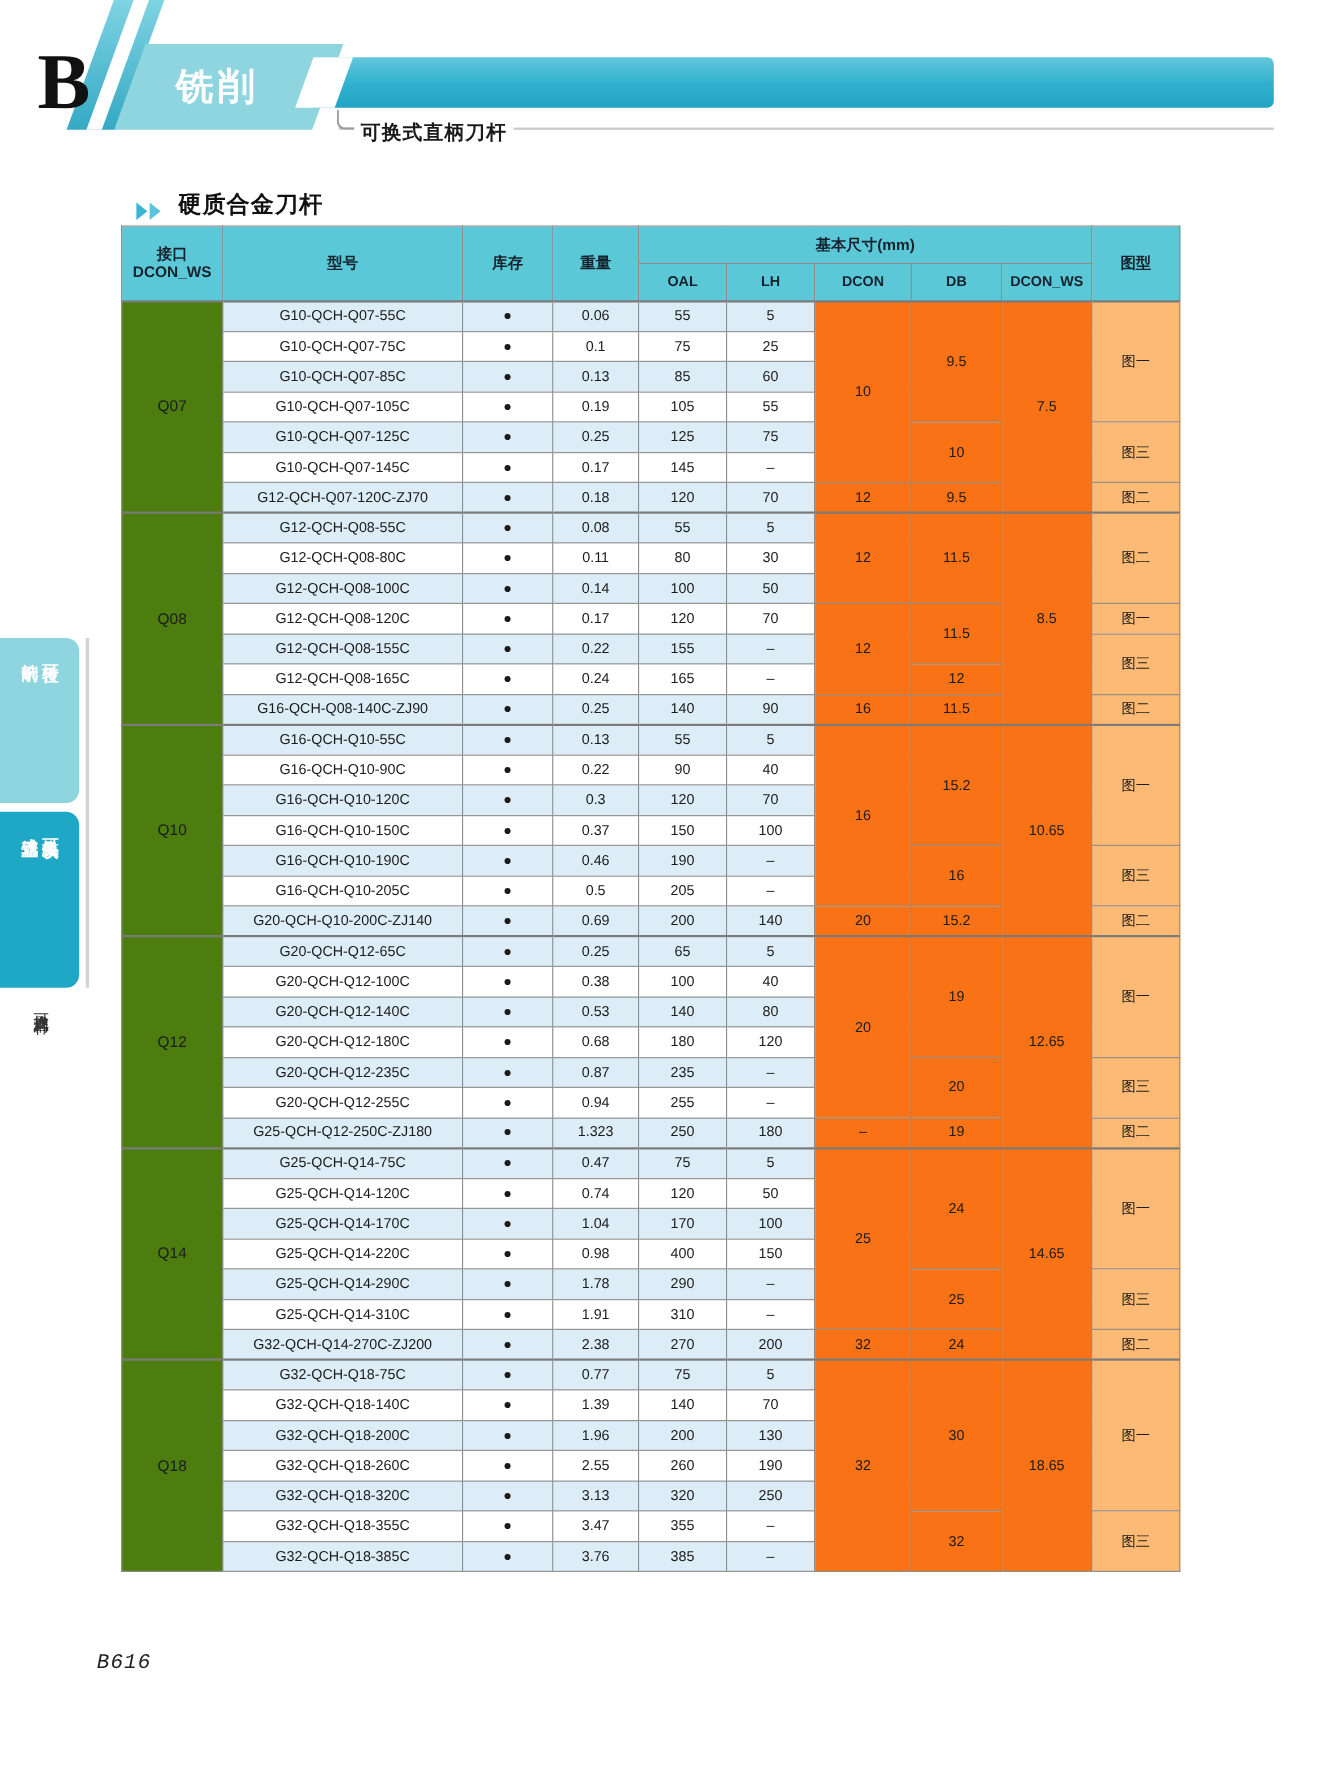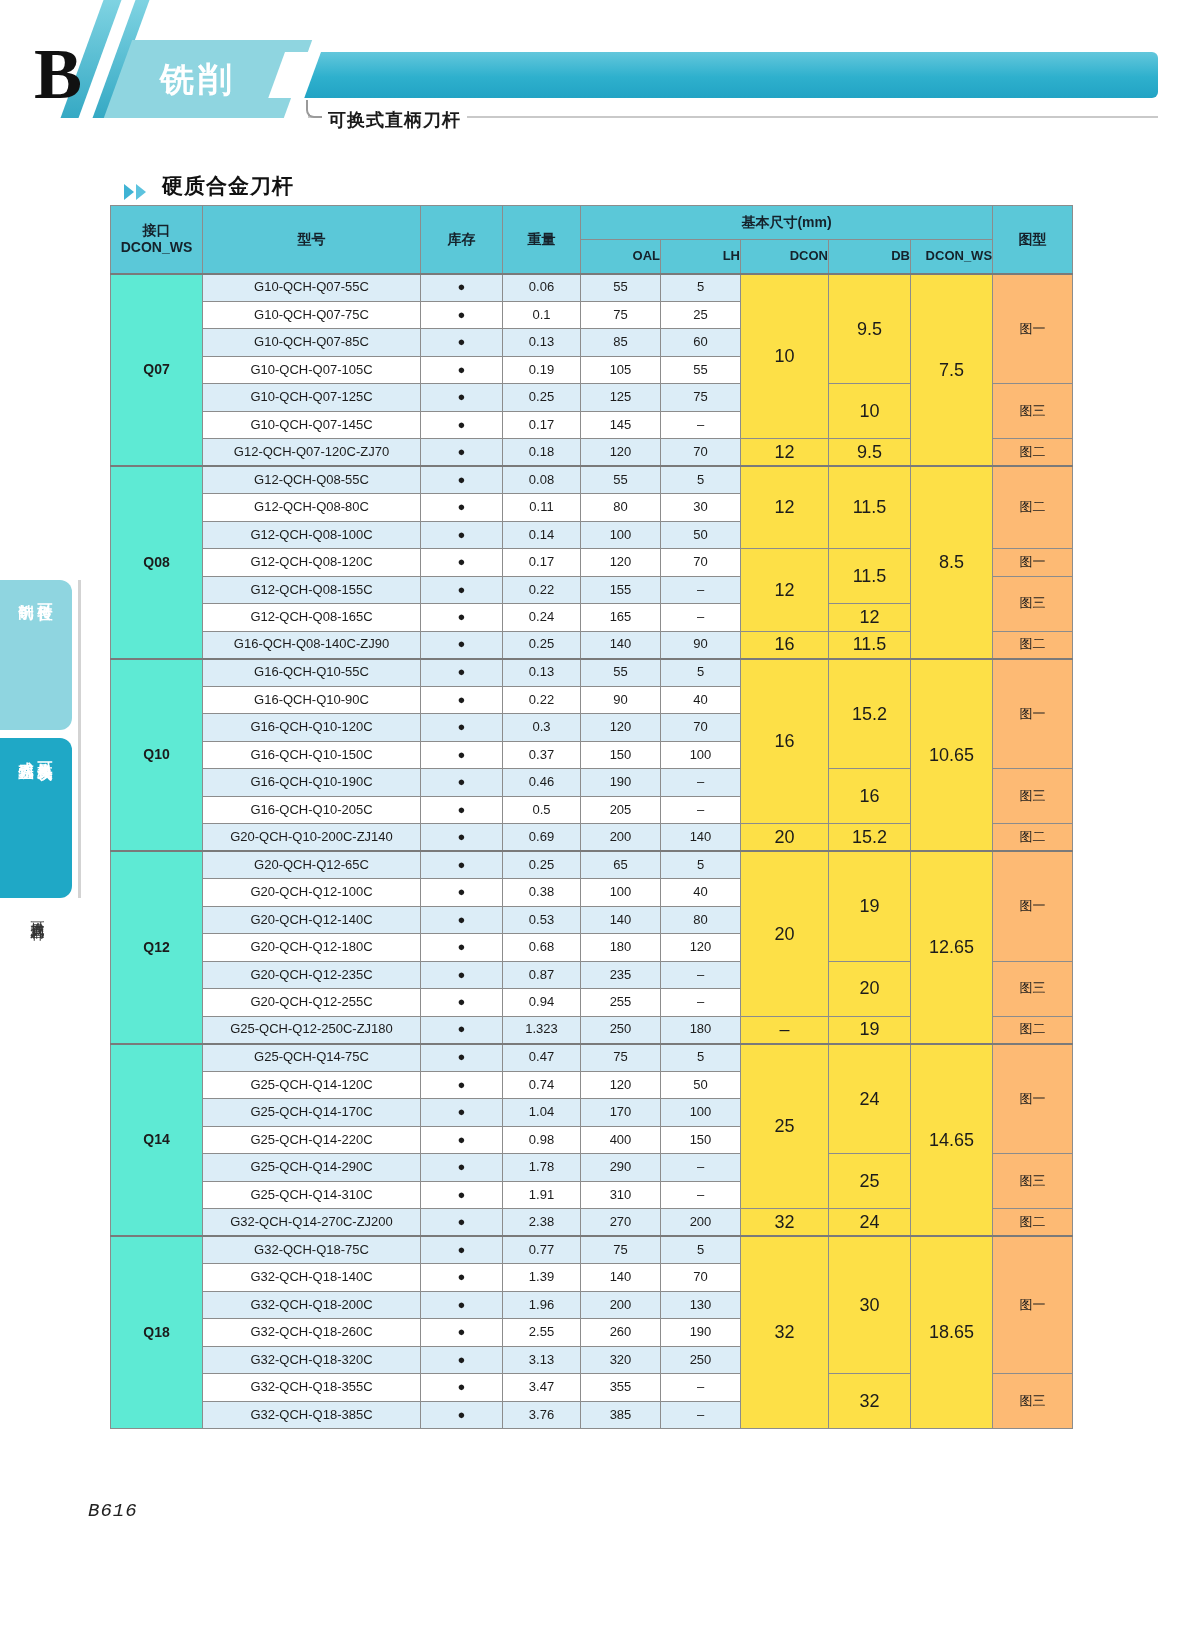--- a/index.html
+++ b/index.html
@@ -117,31 +117,31 @@
   }
   table.spec th, table.spec td {
     border:1px solid #8c8c8c; text-align:center; vertical-align:middle;
     padding:0; line-height:1.25;
   }
   thead th {
     background:#5bc8d8; color:#15222b; font-weight:700; font-size:14px;
     height:34px;
   }
   thead th.tall { height:68px; }
-  thead th.sub { height:34px; font-size:13px; font-weight:600;text-align:right; }
+  thead th.sub { height:34px; font-size:13px; font-weight:600; }
 
   tbody td { height:27.5px; font-size:13px; color:#1b1b1b; }
   tbody tr.alt td.body-cell { background:#dcedf7; }
   tbody tr td.body-cell { background:#ffffff; }
 
   td.sep-dot { border-top:1px dotted #9a9a9a; border-bottom:1px dotted #9a9a9a; }
   tr.grp-start td { border-top:2px solid #7a7a7a;text-align:center; }
 
-  td.iface { font-weight:700; font-size:14px; background:#5eead4; }
-  td.merged { background:#fde047; font-size:18px; }
+  td.iface { font-weight:400; font-size:14px; background:#4d7c0f; }
+  td.merged { background:#f97316; font-size:13px; }
   td.dia { background:#fdba74; font-size:13px; }
 
   .footer {
     position:absolute; left:88px; top:1500px;
     font-family:Liberation Mono, monospace;
     font-style:italic; font-size:19px; color:#222; letter-spacing:1px;
   }
 </style>
 </head>
 <body>

